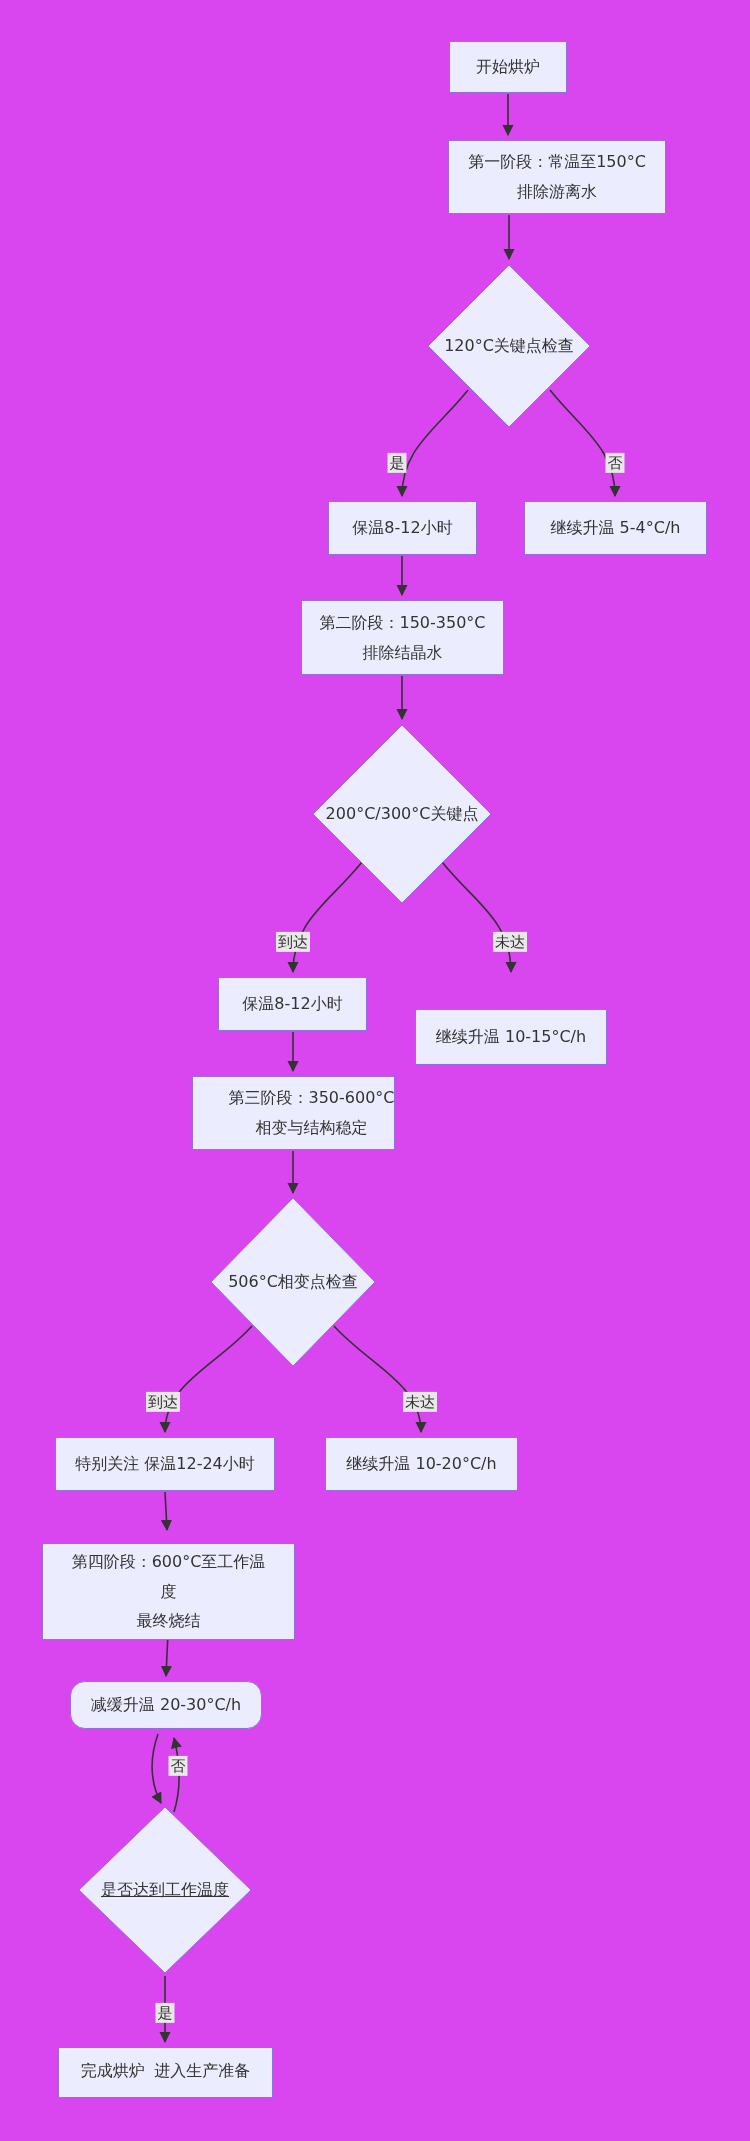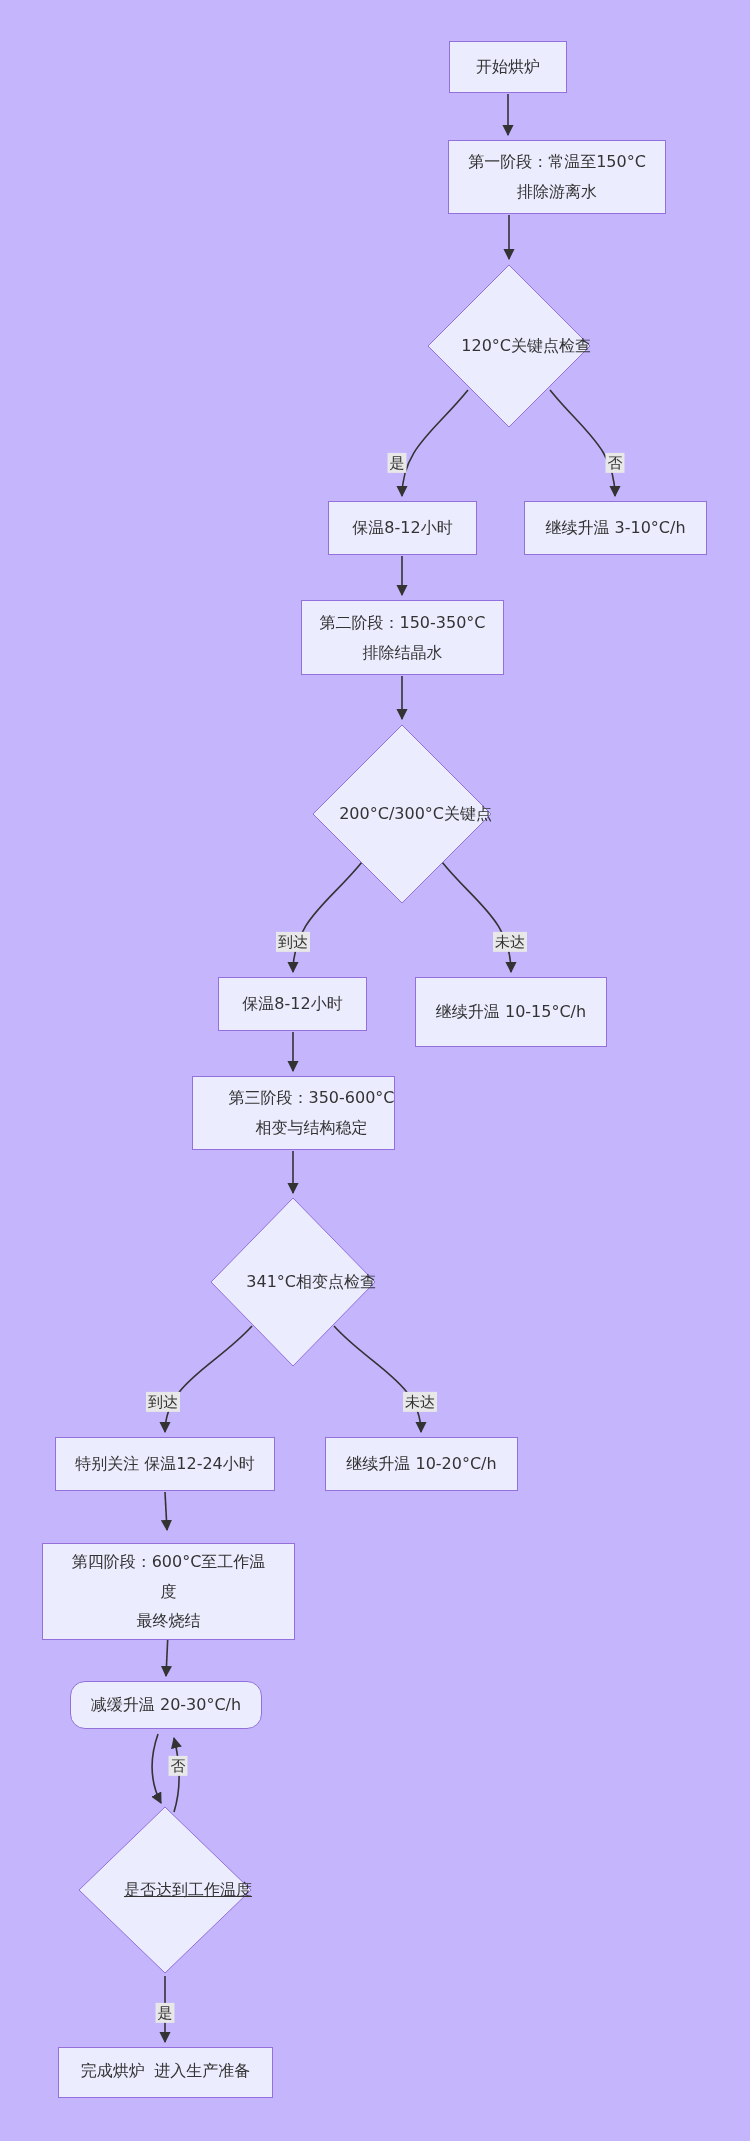--- a/index.html
+++ b/index.html
@@ -1,20 +1,20 @@
 <!DOCTYPE html>
 <html><head>
 <meta charset="utf-8">
 <style>
   html, body { margin: 0; padding: 0; background: #ffffff; }
   .canvas {
     position: relative;
     width: 750px;
     height: 2141px;
-    background: #c4b5fd;
+    background: #d946ef;
     font-family: "DejaVu Sans", sans-serif;
     color: #333333;
     overflow: hidden;
   }
   svg.edges {
     position: absolute;
     left: 0; top: 0;
     width: 750px; height: 2141px;
   }
   .node {
@@ -28,21 +28,21 @@
     justify-content: center;
     text-align: center;
     font-size: 16px;
     line-height: 1.85;
     white-space: nowrap;
   }
   .diamond {
     position: absolute;
     display: flex;
     align-items: center;
-    justify-content: flex-end;
+    justify-content: center;
     text-align: center;
   }
   .diamond svg { position: absolute; left: 0; top: 0; }
   .diamond .lbl {
     position: relative;
     z-index: 1;
     font-size: 16px;
     white-space: nowrap;
   }
   .elabel {
@@ -94,33 +94,33 @@
   <div class="node" style="left:400px; top:140px; width:218px; height:74px;margin-left:48px;">
     <span>第一阶段：常温至150°C</span>
     <span>排除游离水</span>
   </div>
 
   <div class="node" style="left:328px; top:501px; width:149px; height:54px;">
     <span>保温8-12小时</span>
   </div>
 
   <div class="node" style="left:524px; top:501px; width:183px; height:54px;">
-    <span>继续升温 3-10°C/h</span>
+    <span>继续升温 5-4°C/h</span>
   </div>
 
   <div class="node" style="left:301px; top:600px; width:203px; height:75px;">
     <span>第二阶段：150-350°C</span>
     <span>排除结晶水</span>
   </div>
 
   <div class="node" style="left:218px; top:977px; width:149px; height:54px;">
     <span>保温8-12小时</span>
   </div>
 
-  <div class="node" style="left:415px; top:977px; width:192px; height:70px;text-align:right;">
+  <div class="node" style="left:415px; top:1009px; width:192px; height:56px;text-align:right;">
     <span>继续升温 10-15°C/h</span>
   </div>
 
   <div class="node" style="left:192px; top:1076px; width:203px; height:74px;padding-left:36px;">
     <span>第三阶段：350-600°C</span>
     <span>相变与结构稳定</span>
   </div>
 
   <div class="node" style="left:55px; top:1437px; width:220px; height:54px;">
     <span>特别关注 保温12-24小时</span>
@@ -155,21 +155,21 @@
     <svg width="180" height="180" viewBox="0 0 180 180">
       <polygon points="90,1 179,90 90,179 1,90" fill="#ECECFF" stroke="#9370DB" stroke-width="1"></polygon>
     </svg>
     <span class="lbl">200°C/300°C关键点</span>
   </div>
 
   <div class="diamond" style="left:210px; top:1197px; width:166px; height:170px;">
     <svg width="166" height="170" viewBox="0 0 166 170">
       <polygon points="83,1 165,85 83,169 1,85" fill="#ECECFF" stroke="#9370DB" stroke-width="1"></polygon>
     </svg>
-    <span class="lbl">341°C相变点检查</span>
+    <span class="lbl">506°C相变点检查</span>
   </div>
 
   <div class="diamond" style="left:78px; top:1806px; width:174px; height:168px;text-decoration:underline;">
     <svg width="174" height="168" viewBox="0 0 174 168">
       <polygon points="87,1 173,84 87,167 1,84" fill="#ECECFF" stroke="#9370DB" stroke-width="1"></polygon>
     </svg>
     <span class="lbl">是否达到工作温度</span>
   </div>
 
   <div class="elabel" style="left:397px; top:463px;">是</div>

